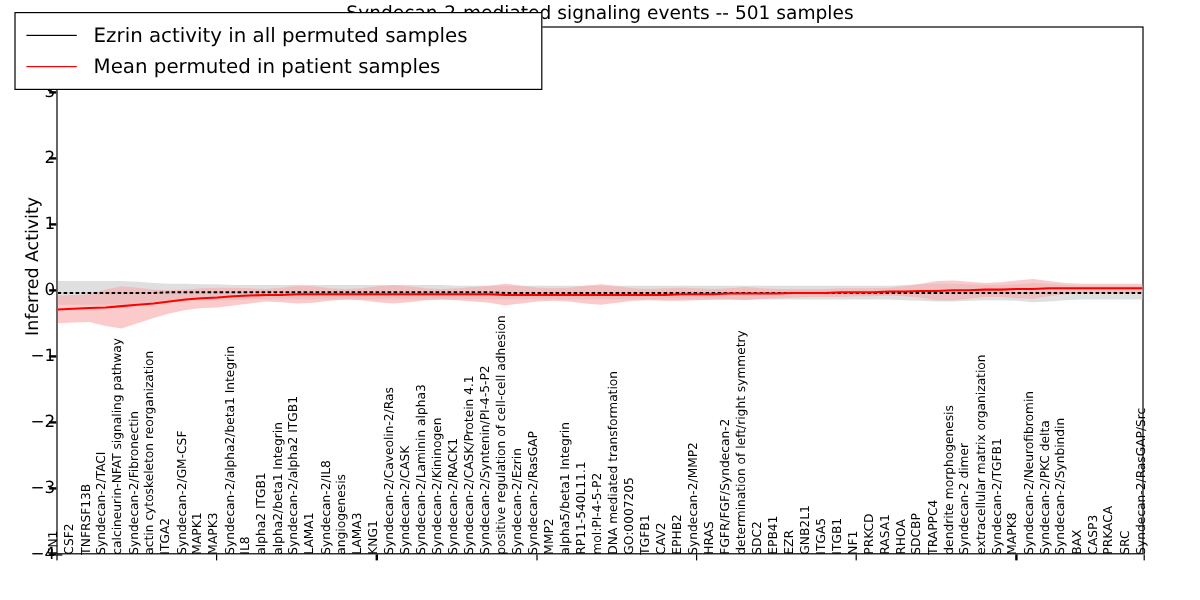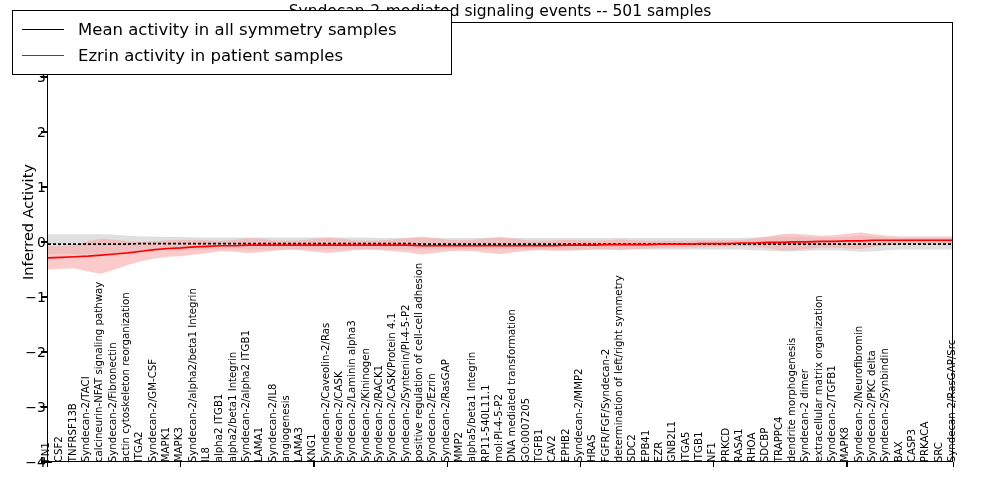--- a/index.html
+++ b/index.html
@@ -186,21 +186,21 @@
       <span class="xlab" style="left: 856.706px;">BAX</span>
       <span class="xlab" style="left: 870.029px;">CASP3</span>
       <span class="xlab" style="left: 883.353px;">PRKACA</span>
       <span class="xlab" style="left: 896.676px;">SRC</span>
       <span class="xlab" style="left: 910px;">Syndecan-2/RasGAP/Src</span>
     </div>
 
   <div id="legend">
     <div class="legrow">
       <span class="legline"></span>
-      <span class="legtxt">Mean activity in all symmetry samples</span>
+      <span class="legtxt">Ezrin activity in all permuted samples</span>
     </div>
     <div class="legrow">
       <span class="legline red"></span>
-      <span class="legtxt">Ezrin activity in patient samples</span>
+      <span class="legtxt">Mean permuted in patient samples</span>
     </div>
   </div>
 
 </div>
 
 </body></html>

